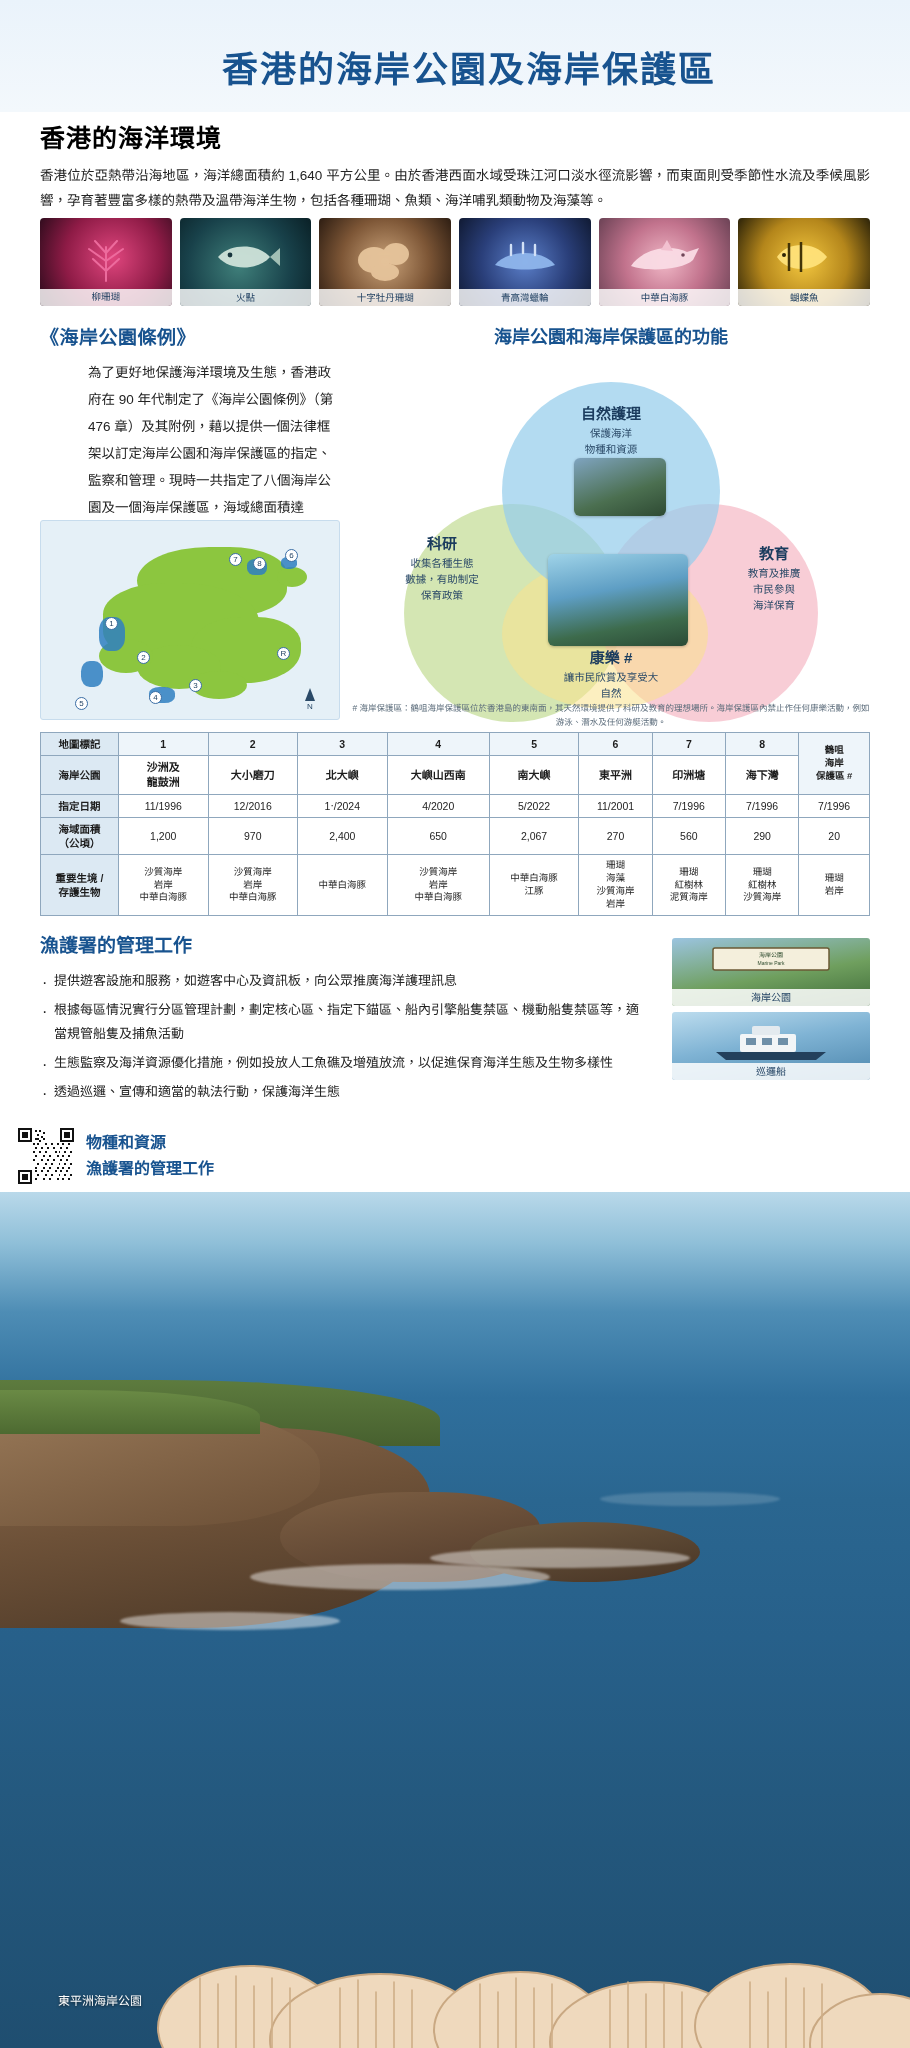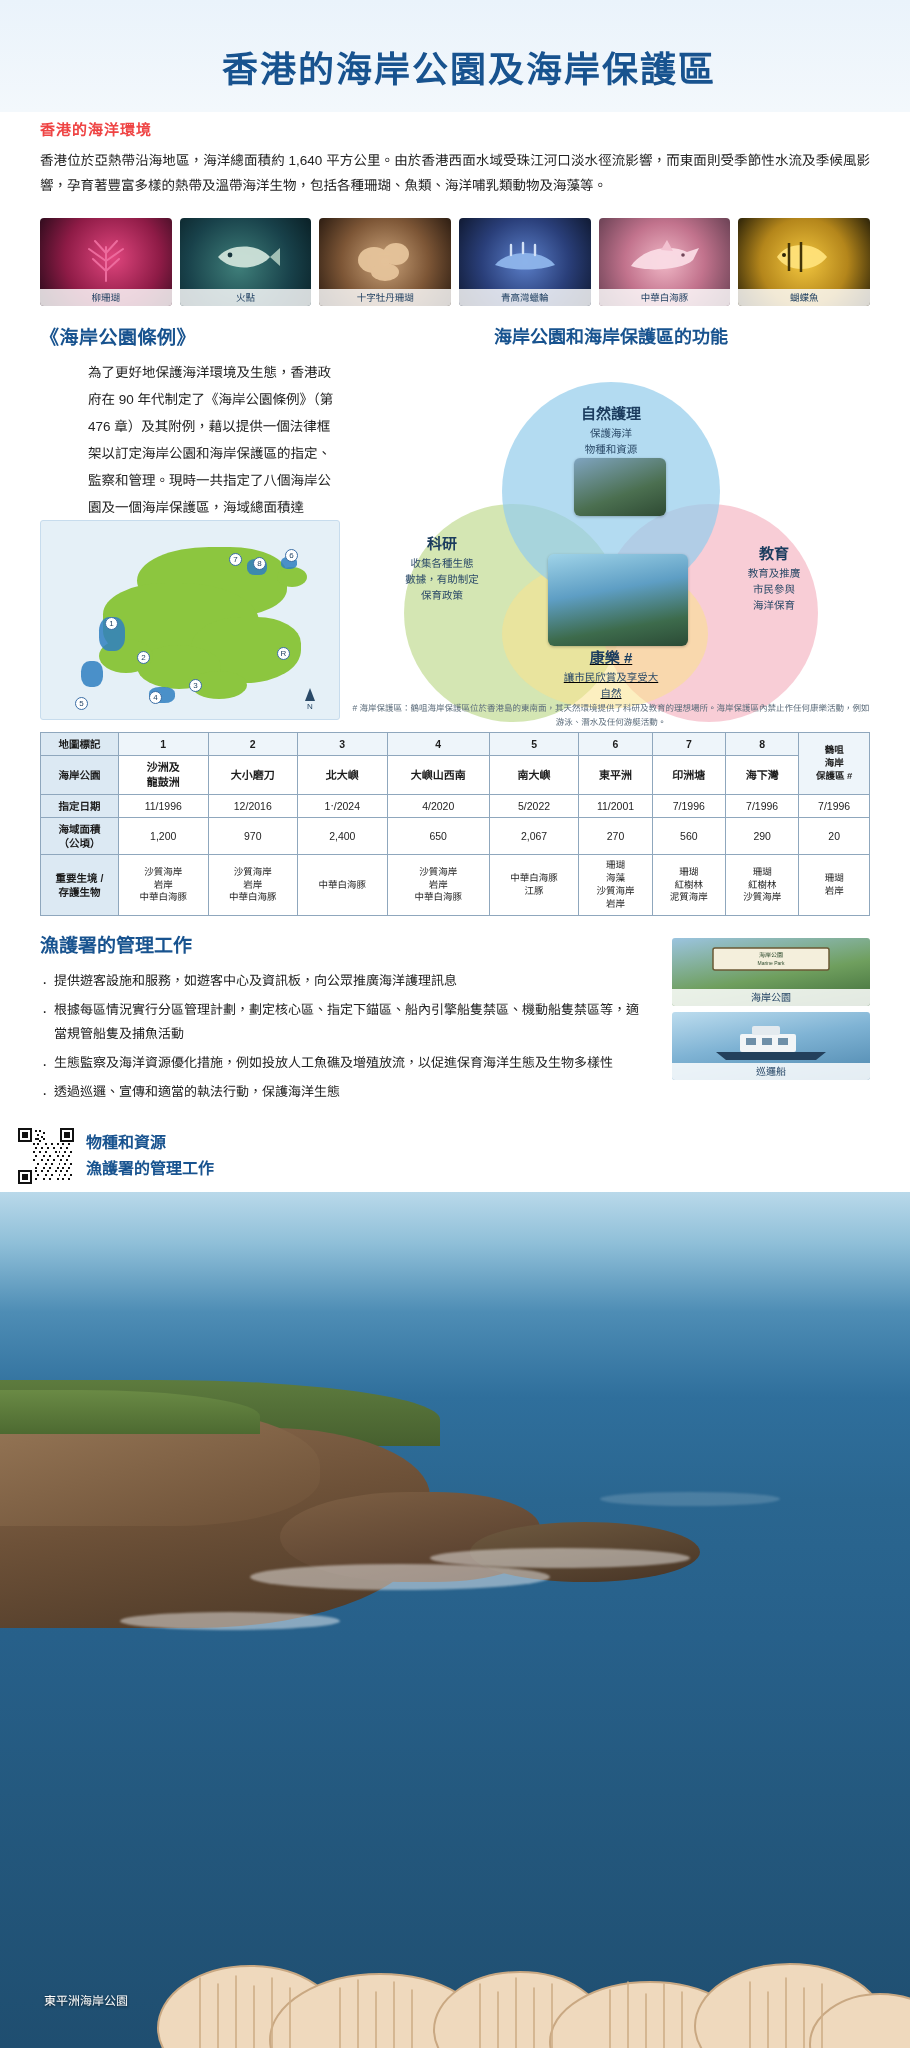--- a/index.html
+++ b/index.html
@@ -34,21 +34,21 @@
     font-size: 36px;
     font-weight: bold;
     letter-spacing: 2px;
     color: #18538f;
     padding-left: 28px;
   }
 
   
   .sec-env { position: absolute; left: 40px; top: 118px; width: 830px; }
   .h2-blue {
-    font-size: 15px; font-weight: bold; color: #ef4444; letter-spacing: 1px;
+    font-size: 25px; font-weight: bold; color: #000000; letter-spacing: 1px;
     margin-bottom: 10px;
   }
   .body-text {
     font-size: 13.5px; line-height: 1.85; color: #232323; text-align: justify;
   }
 
   
   .species-row {
     position: absolute; left: 40px; top: 218px;
     width: 830px; height: 90px;
@@ -59,21 +59,21 @@
     width: 132px; height: 88px;
     border-radius: 4px;
     overflow: hidden;
   }
   .species .cap {
     position: absolute; left: 0; right: 0; bottom: 0;
     height: 17px; line-height: 17px;
     background: rgba(255,255,255,0.82);
     color: #1b3c5e; font-size: 9.5px; text-align: center;
   }
-  .sp0 { background: radial-gradient(circle at 55% 45%, #e0467e 0%, #8e1b46 55%, #240a18 100%); }
+  .sp0 { background: radial-gradient(circle at 55% 45%, #e0467e 0%, #8e1b46 55%, #240a18 100%); font-family: Liberation Mono, monospace; }
   .sp1 { background: radial-gradient(circle at 45% 55%, #3f7f7a 0%, #18414a 60%, #0a2026 100%); }
   .sp2 { background: radial-gradient(circle at 50% 50%, #caa37a 0%, #7d5636 55%, #2d1d12 100%); }
   .sp3 { background: radial-gradient(circle at 50% 50%, #5b7fc9 0%, #2a3f7a 55%, #101a33 100%); }
   .sp4 { background: radial-gradient(circle at 50% 50%, #f0b7c6 0%, #c2738d 50%, #6b4255 100%); }
   .sp5 { background: radial-gradient(circle at 50% 50%, #f3c73f 0%, #b4861b 55%, #2b2208 100%); }
   .sp-shape {
     position: absolute; left: 50%; top: 44%;
     transform: translate(-50%,-50%);
     opacity: .95;
   }
@@ -102,21 +102,21 @@
   .chip-edu { left: 222px; top: 104px; width: 92px; height: 58px;
     background: linear-gradient(160deg,#7fa4c0,#4b6f50 60%,#2e4a33); }
   .chip-rec { left: 196px; top: 200px; width: 140px; height: 92px;
     background: linear-gradient(170deg,#9fd3e8 0%, #5e9ec4 40%, #3d6b4c 75%, #2b4a35 100%); }
   .venn-lbl { position: absolute; text-align: center; }
   .venn-lbl .t { font-size: 15px; font-weight: bold; color: #1b3c5e; }
   .venn-lbl .d { font-size: 10.5px; line-height: 1.5; color: #2b4a68; margin-top: 3px; }
   .l-nat { left: 178px; top: 48px;  width: 162px; }
   .l-sci { left: 24px;  top: 178px; width: 132px; }
   .l-edu { left: 356px; top: 188px; width: 132px; }
-  .l-rec { left: 178px; top: 292px; width: 162px; text-decoration: underline; }
+  .l-rec { left: 178px; top: 292px; width: 162px; }
   .venn-note {
     position: absolute; left: 0; top: 348px; width: 518px;
     font-size: 8.5px; line-height: 1.6; color: #5a6b7a; text-align: center;
   }
 
   
   .map-box {
     position: absolute; left: 40px; top: 520px;
     width: 300px; height: 200px;
     background: #e5f0f7;
@@ -221,21 +221,21 @@
   .surf {
     position: absolute;
     background: rgba(255,255,255,0.45);
     border-radius: 50%;
     filter: blur(1px);
   }
   .coral-band {
     position: absolute; left: 0; bottom: 0; width: 910px; height: 190px;
   }
   .photo-caption {
-    position: absolute; left: 44px; bottom: 40px;
+    position: absolute; left: 58px; bottom: 40px;
     color: #ffffff; font-size: 12px;
     text-shadow: 0 1px 3px rgba(0,0,0,.7);
   }
 </style>
 </head>
 <body>
 
 <div id="poster">
 
   <div class="header-band"></div>

